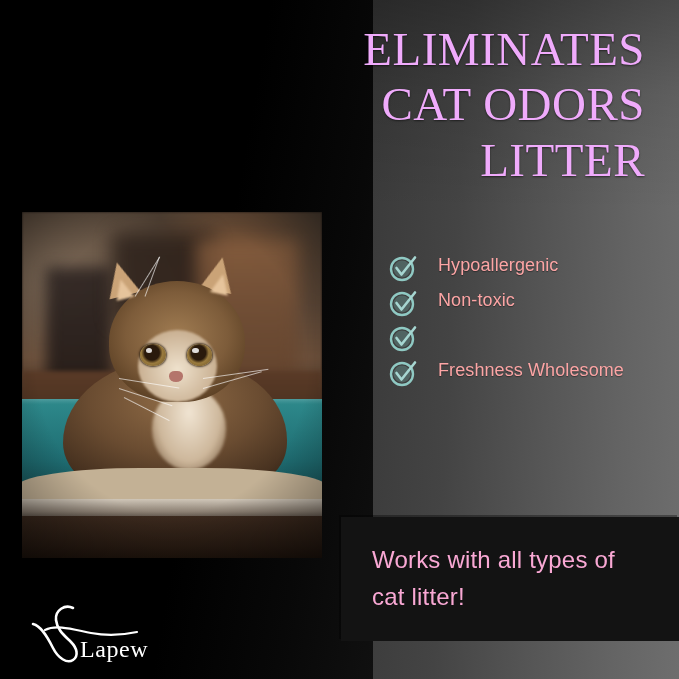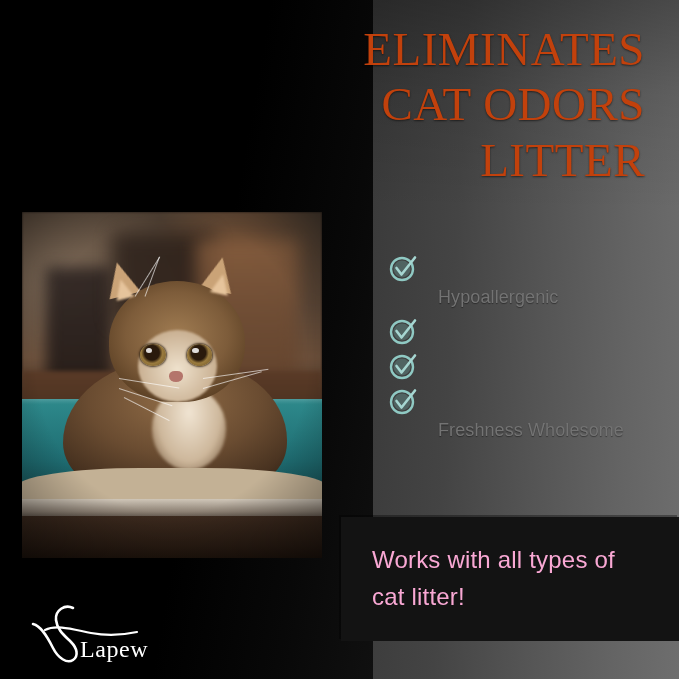--- a/index.html
+++ b/index.html
@@ -41,21 +41,21 @@
   .headline {
     position: absolute;
     right: 34px;
     top: 22px;
     width: 620px;
     text-align: right;
     font-family: "Liberation Serif", serif;
     font-size: 47px;
     line-height: 1.18;
     letter-spacing: 0.5px;
-    color: #c2410c;
+    color: #f0abfc;
     text-shadow: 0 1px 2px rgba(0,0,0,0.55);
     white-space: nowrap;
   }
   .headline .hl-line { display: block; }
 
   
   .features {
     position: absolute;
     left: 388px;
     top: 252px;
@@ -68,26 +68,25 @@
   }
   .check-icon {
     width: 30px;
     height: 30px;
     flex: 0 0 30px;
     margin-top: 1px;
   }
   .check-icon svg { display: block; }
   .feature-text {
     margin-left: 20px;
-    color: #737373;
+    color: #fca5a5;
     font-size: 18px;
     line-height: 27px;
     letter-spacing: 0.1px;
     text-shadow: 0 1px 1px rgba(0,0,0,0.4);
-    margin-top: 32px;
   }
 
   
   .photo {
     position: absolute;
     left: 22px;
     top: 212px;
     width: 300px;
     height: 346px;
     overflow: hidden;
@@ -339,20 +338,21 @@
     </div>
 
     <div class="feature-row">
       <span class="check-icon">
         <svg width="30" height="30" viewBox="0 0 30 30">
           <circle cx="14" cy="16" r="11" fill="none" stroke="#8fc9c3" stroke-width="2.4"></circle>
           <circle cx="14" cy="16" r="8.5" fill="#6fa9a4" opacity="0.35"></circle>
           <path d="M8.5 15 L13.5 21.5 L27 4.5" fill="none" stroke="#a6d6d1" stroke-width="2.6" stroke-linecap="round" stroke-linejoin="round"></path>
         </svg>
       </span>
+      <span class="feature-text">Non-toxic</span>
     </div>
 
     <div class="feature-row">
       <span class="check-icon">
         <svg width="30" height="30" viewBox="0 0 30 30">
           <circle cx="14" cy="16" r="11" fill="none" stroke="#8fc9c3" stroke-width="2.4"></circle>
           <circle cx="14" cy="16" r="8.5" fill="#6fa9a4" opacity="0.35"></circle>
           <path d="M8.5 15 L13.5 21.5 L27 4.5" fill="none" stroke="#a6d6d1" stroke-width="2.6" stroke-linecap="round" stroke-linejoin="round"></path>
         </svg>
       </span>

